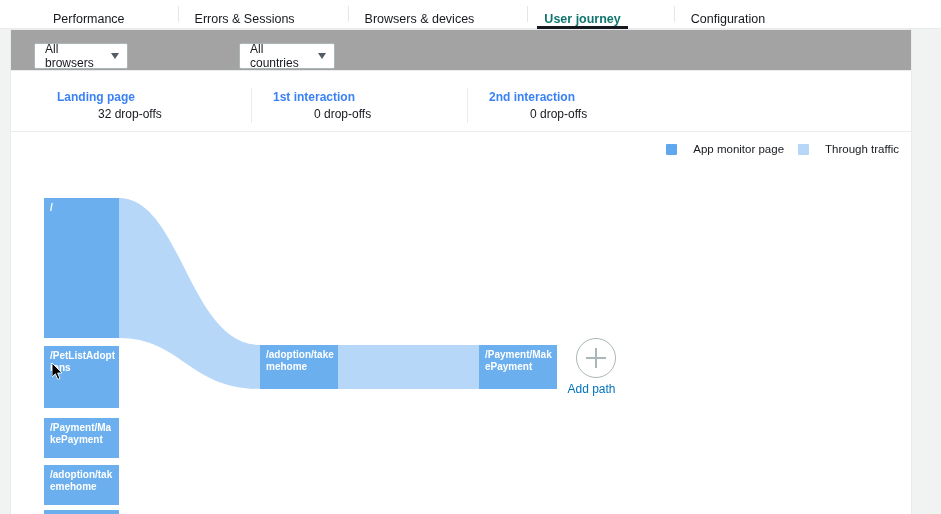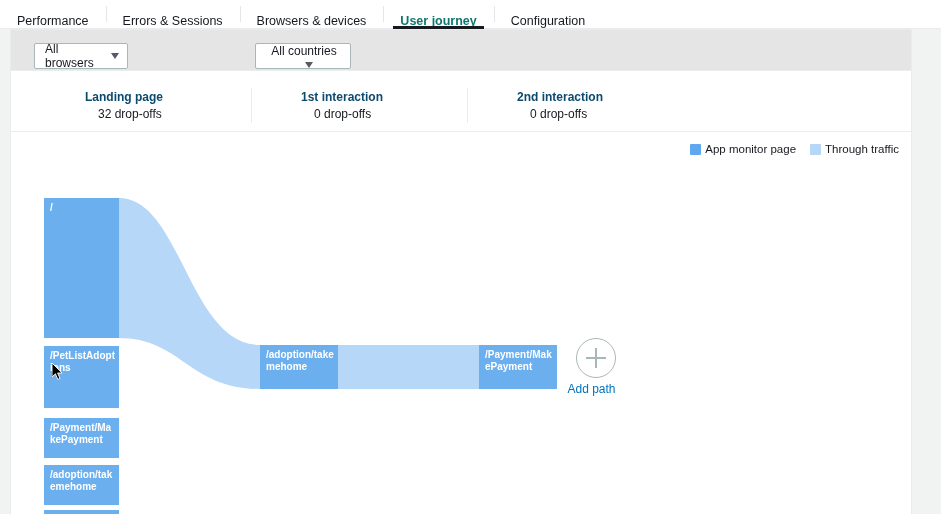--- a/index.html
+++ b/index.html
@@ -23,26 +23,27 @@
     left: 0; top: 0;
     width: 941px; height: 28px;
     background: #ffffff;
     border-bottom: 1px solid #e9ebed;
     display: flex;
     align-items: stretch;
   }
   .tab {
     position: relative;
     display: flex;
-    align-items: flex-end;
-    padding: 0 17px;
+    align-items: flex-start;
+    padding: 12px 17px;
     font-size: 12.5px;
     color: #16191f;
     white-space: nowrap;
     cursor: pointer;
+    margin-left: 36px;
   }
   .tab + .tab::before {
     content: "";
     position: absolute;
     left: 0; top: 6px; bottom: 6px;
     width: 1px;
     background: #e4e6e7;
   }
   .tab.active {
     color: #ec7211;
@@ -68,21 +69,21 @@
     border-bottom: none;
     box-sizing: border-box;
   }
 
   
   .filterbar {
     position: absolute;
     left: 0; top: 0;
     right: 0;
     height: 41px;
-    background: #e5e5e5;
+    background: #a3a3a3;
     border-bottom: 1px solid #eaeded;
     box-sizing: border-box;
   }
   .select {
     position: absolute;
     top: 13px;
     height: 26px;
     box-sizing: border-box;
     background: #ffffff;
     border: 1px solid #aab7b8;
@@ -97,21 +98,21 @@
   }
   .select .caret {
     margin-left: 10px;
     width: 0; height: 0;
     border-left: 4.5px solid transparent;
     border-right: 4.5px solid transparent;
     border-top: 6px solid #545b64;
   }
   #sel-browsers { left: 23px;  width: 94px; }
   #sel-devices  { left: 133px; width: 92px; }
-  #sel-countries{ left: 244px; width: 96px; flex-direction: column; }
+  #sel-countries{ left: 228px; width: 96px; }
   #sel-paths    { left: 786px; width: 101px; }
 
   
   .stages {
     position: absolute;
     left: 0; top: 50px;
     right: 0;
     height: 52px;
     background: #ffffff;
     border-bottom: 1px solid #eaeded;
@@ -129,23 +130,22 @@
   .stage + .stage::before {
     content: "";
     position: absolute;
     left: 0; top: 8px; bottom: 8px;
     width: 1px;
     background: #eaeded;
   }
   .stage-title {
     font-size: 12px;
     font-weight: bold;
-    color: #0c4a6e;
+    color: #3b82f6;
     line-height: 17px;
-    margin-left: 28px;
   }
   .stage-sub {
     font-size: 12px;
     color: #16191f;
     line-height: 17px;
     margin-left: 41px;
   }
   #stage-0 { left: 24px;  width: 216px; }
   #stage-1 { left: 240px; width: 216px; }
   #stage-2 { left: 456px; width: 216px; }
@@ -154,21 +154,21 @@
   .legend {
     position: absolute;
     right: 12px;
     top: 113px;
     display: flex;
     align-items: center;
     gap: 14px;
     font-size: 11.5px;
     color: #16191f;
   }
-  .legend-item { display: flex; align-items: center; gap: 4px; }
+  .legend-item { display: flex; align-items: center; gap: 16px; }
   .legend-swatch {
     width: 11px; height: 11px; border-radius: 1px;
     display: inline-block;
   }
 
   
   .canvas {
     position: absolute;
     left: 0; top: 102px;
     right: 0; bottom: 0;

